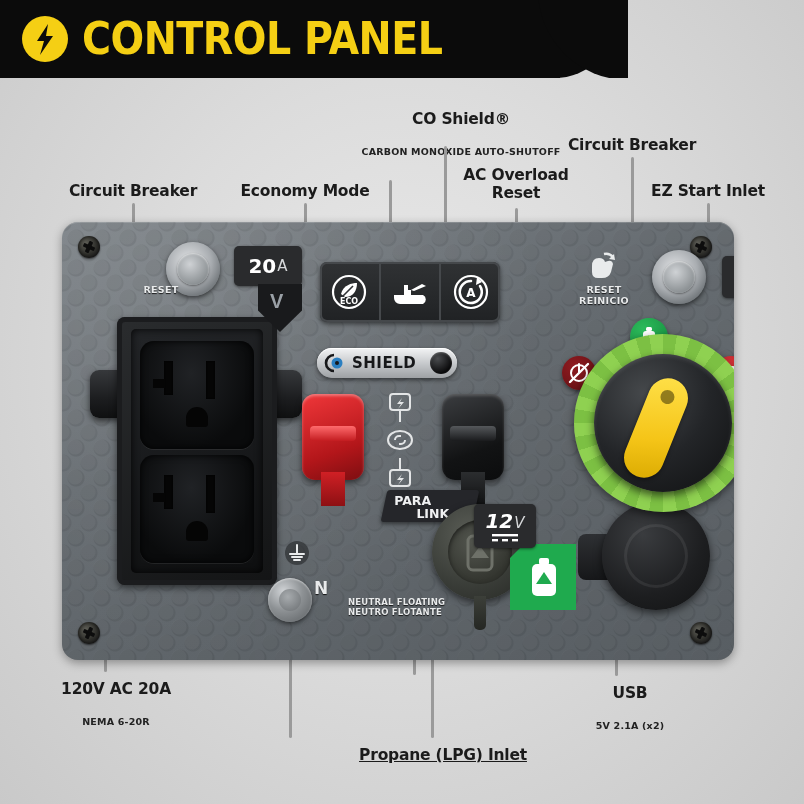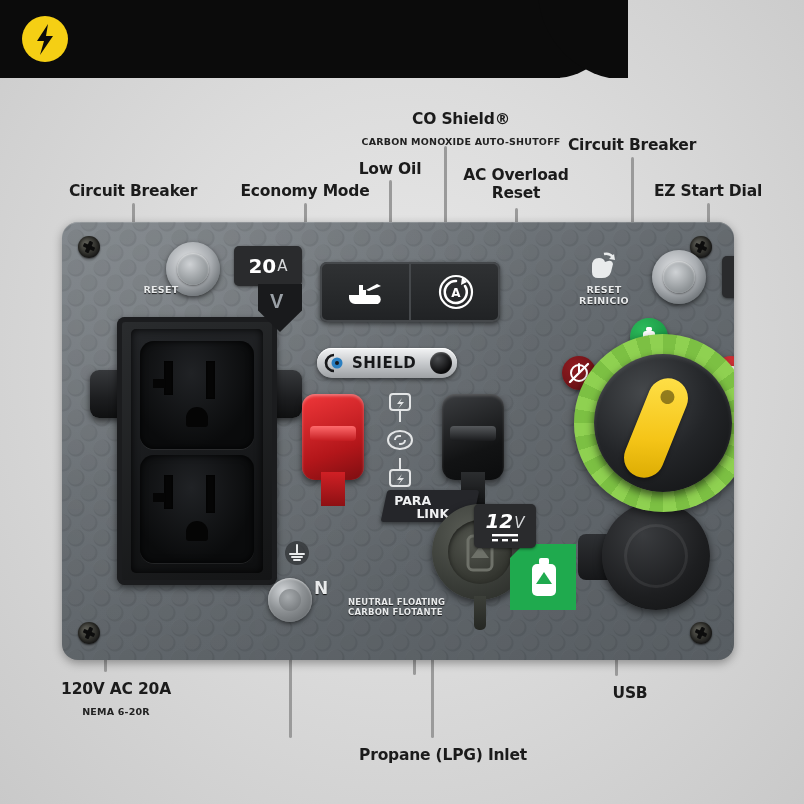--- a/index.html
+++ b/index.html
@@ -25,21 +25,21 @@
     background:#f5cf14;}
   .logo svg{position:absolute;left:0;top:0;}
   .banner-title{position:absolute;left:82px;top:14px;color:#f5cf14;
     font-family:"DejaVu Sans", sans-serif;font-weight:bold;font-size:44px;
     letter-spacing:-0.5px;line-height:50px;font-stretch:condensed;}
 
   
   .lbl{position:absolute;color:#1b1b1b;font-family:"DejaVu Sans", sans-serif;
     font-weight:bold;font-size:15.5px;line-height:18px;text-align:center;
     letter-spacing:-0.2px;white-space:nowrap;}
-  .lbl .sub{display:block;font-size:9.5px;letter-spacing:0.2px;margin-top:5px;color:#222;}
+  .lbl .sub{display:block;font-size:9.5px;letter-spacing:0.2px;margin-top:15px;color:#222;}
   .leader{position:absolute;background:#9a9a9a;width:3px;border-radius:2px;}
 
   
   .panel{position:absolute;left:62px;top:222px;width:672px;height:438px;
     border-radius:16px;
     background-color:#6e7479;
     background-image:
       radial-gradient(circle at 18% 18%, rgba(255,255,255,.10), rgba(0,0,0,0) 55%),
       linear-gradient(160deg,#7b8186 0%,#656b70 40%,#585e63 100%);
     box-shadow:0 3px 10px rgba(0,0,0,.35), inset 0 1px 0 rgba(255,255,255,.18);
@@ -224,76 +224,75 @@
   <div class="banner"></div>
   <div class="banner-curve">
       <i></i>
     </div>
   <div class="logo">
     <svg width="46" height="46" viewBox="0 0 46 46">
       <path d="M26 8 L15 25 L22 25 L18 39 L31 20 L24 20 Z" fill="#0b0b0b"></path>
       <path d="M8 23 a15 15 0 0 1 14-14.8 l-4 9 a9 9 0 0 0 0 11.6 l4 9 A15 15 0 0 1 8 23 Z" fill="#0b0b0b" opacity="0"></path>
     </svg>
   </div>
+  <div class="banner-title">CONTROL PANEL</div>
 
   <div class="lbl" style="left:8px;top:182px;width:250px;">
     <span>Circuit Breaker</span>
   </div>
   <div class="leader" style="left:132px;top:203px;height:28px;"></div>
 
   <div class="lbl" style="left:180px;top:182px;width:250px;">
     <span>Economy Mode</span>
   </div>
   <div class="leader" style="left:304px;top:203px;height:72px;"></div>
 
-  <div class="lbl" style="left:300px;top:160px;width:180px;">
-    <span>Low Oil</span>
-  </div>
   <div class="leader" style="left:389px;top:180px;height:95px;"></div>
 
   <div class="lbl" style="left:340px;top:110px;width:242px;">
     <span>CO Shield®</span>
     <span class="sub">CARBON MONOXIDE AUTO-SHUTOFF</span>
   </div>
   <div class="leader" style="left:444px;top:146px;height:212px;"></div>
 
   <div class="lbl" style="left:430px;top:166px;width:172px;">
     <span>AC Overload</span><br>
     <span>Reset</span>
   </div>
   <div class="leader" style="left:515px;top:208px;height:68px;"></div>
 
   <div class="lbl" style="left:530px;top:136px;width:204px;">
     <span>Circuit Breaker</span>
   </div>
   <div class="leader" style="left:631px;top:157px;height:118px;"></div>
 
   <div class="lbl" style="left:620px;top:182px;width:176px;">
-    <span>EZ Start Dial</span>
+    <span>EZ Start Inlet</span>
   </div>
   <div class="leader" style="left:707px;top:203px;height:190px;"></div>
   <div class="leader" style="left:650px;top:391px;width:60px;height:3px;"></div>
 
   <div class="lbl" style="left:18px;top:680px;width:196px;">
     <span>120V AC 20A</span>
     <span class="sub">NEMA 6-20R</span>
   </div>
   <div class="leader" style="left:104px;top:566px;height:106px;"></div>
 
   <div class="leader" style="left:289px;top:614px;height:124px;"></div>
 
   <div class="leader" style="left:413px;top:463px;height:212px;"></div>
 
-  <div class="lbl" style="left:336px;top:746px;width:214px;">
+  <div class="lbl" style="left:336px;top:746px;width:214px;text-decoration:underline;">
     <span>Propane (LPG) Inlet</span>
   </div>
   <div class="leader" style="left:431px;top:610px;height:128px;"></div>
 
   <div class="lbl" style="left:540px;top:684px;width:180px;">
     <span>USB</span>
+    <span class="sub">5V 2.1A (x2)</span>
   </div>
   <div class="leader" style="left:615px;top:552px;height:124px;"></div>
 
   <div class="panel">
     <div class="hex"></div>
     <div class="hex2"></div>
 
     <div class="screw" style="left:16px;top:14px;"></div>
     <div class="screw" style="left:628px;top:14px;"></div>
     <div class="screw" style="left:16px;top:400px;"></div>
@@ -325,20 +324,28 @@
           <div class="gnd"></div>
         </div>
       </div>
     </div>
     <div class="vmark">
       <span>V</span>
     </div>
 
     <div class="indic">
       <div class="cell">
+        <svg width="40" height="40" viewBox="0 0 40 40">
+          <circle cx="20" cy="20" r="16" fill="none" stroke="#fff" stroke-width="2.2"></circle>
+          <path d="M12 22 C14 13 23 11 28 11 C28 19 24 25 16 25 Z" fill="#fff"></path>
+          <path d="M12 26 L24 14" stroke="#303234" stroke-width="1.6"></path>
+          <text x="20" y="32" font-size="8" font-weight="bold" fill="#fff" text-anchor="middle" font-family="DejaVu Sans">ECO</text>
+        </svg>
+      </div>
+      <div class="cell">
         <svg width="44" height="30" viewBox="0 0 44 30">
           <path d="M6 18 h10 v-5 h7 v5 h12 a5 5 0 0 1 0 9 H12 a6 6 0 0 1 -6 -6 Z" fill="#fff"></path>
           <path d="M23 13 L34 7 L38 9 L26 14 Z" fill="#fff"></path>
           <rect x="16" y="8" width="4" height="6" fill="#fff"></rect>
         </svg>
       </div>
       <div class="cell">
         <svg width="40" height="40" viewBox="0 0 40 40">
           <circle cx="20" cy="20" r="16" fill="none" stroke="#fff" stroke-width="2.2"></circle>
           <path d="M20 9 a11 11 0 1 0 9 5" fill="none" stroke="#fff" stroke-width="2.6" stroke-linecap="round"></path>
@@ -390,21 +397,21 @@
         <path d="M13 5 v8 M6 14 h14 M8 17 h10 M10 20 h6" stroke="#e9ebec" stroke-width="2" stroke-linecap="round"></path>
       </svg>
     </div>
     <div class="gndbolt">
         <i></i>
       </div>
 
     <div class="neutral">
       <div class="nsym">N</div>
       <div class="l1">NEUTRAL FLOATING</div>
-      <div class="l2">CARBON FLOTANTE</div>
+      <div class="l2">NEUTRO FLOTANTE</div>
     </div>
 
     <div class="lpg">
       <div class="inner">
         <svg width="64" height="64" viewBox="0 0 64 64">
           <rect x="20" y="16" width="24" height="34" rx="5" fill="none" stroke="#6e7169" stroke-width="3"></rect>
           <rect x="27" y="10" width="10" height="7" rx="2" fill="#6e7169"></rect>
           <path d="M32 26 l9 12 h-18 z" fill="#6e7169"></path>
         </svg>
       </div>

